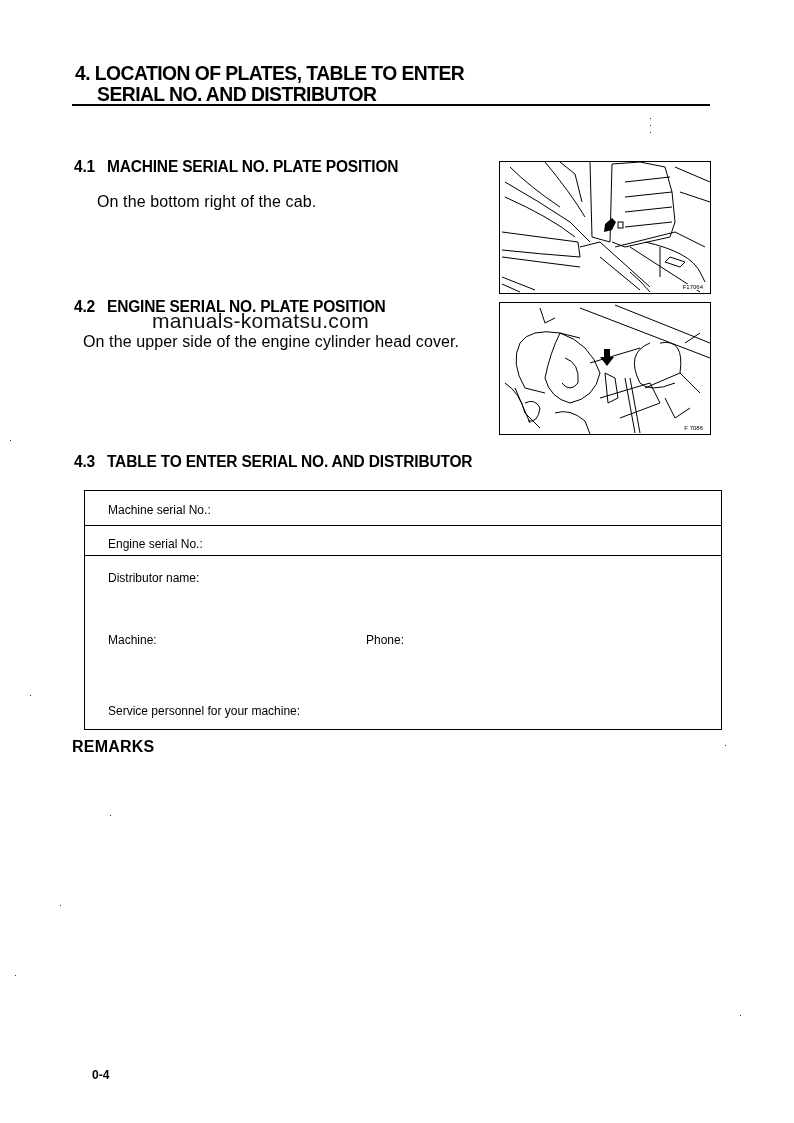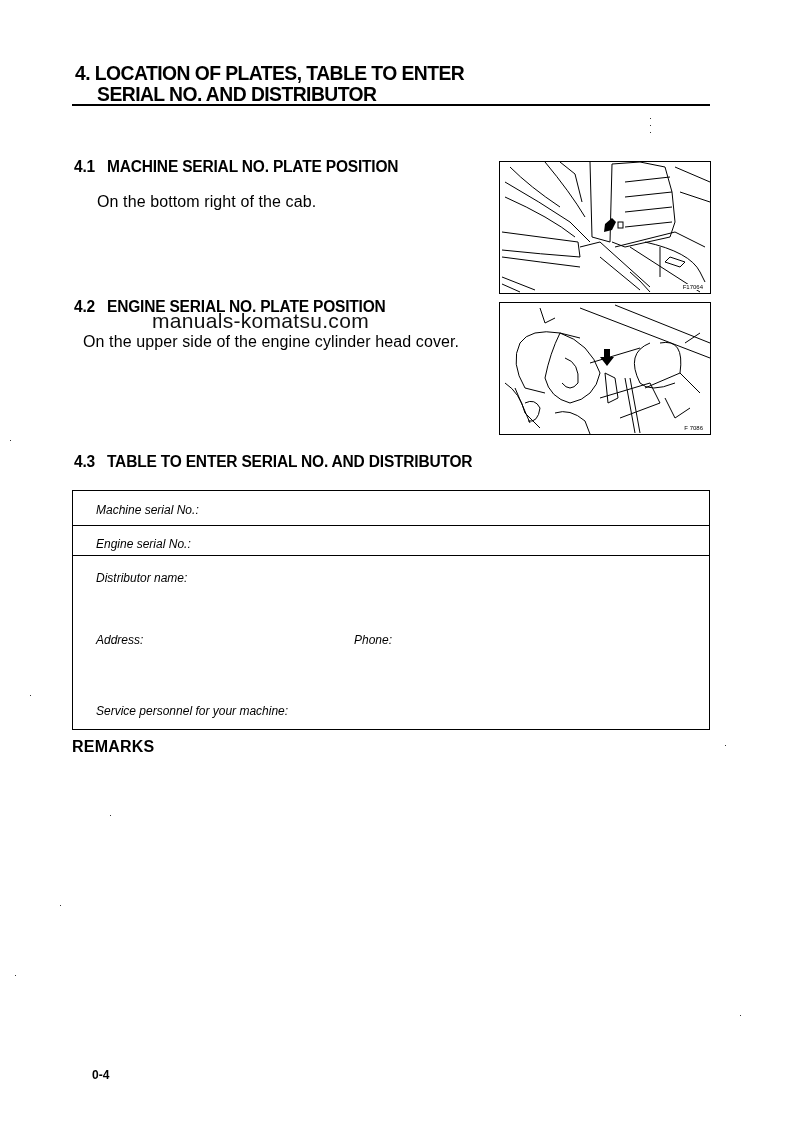--- a/index.html
+++ b/index.html
@@ -84,26 +84,25 @@
       top: 309px;
       font-family: Liberation Sans, sans-serif;
       font-size: 21px;
       color: #111;
       letter-spacing: 0.3px;
       white-space: nowrap;
     }
 
     
     .entry-table {
-      left: 72px;
+      left: 84px;
       top: 490px;
       width: 636px;
       height: 238px;
       border: 1px solid #000;
-      font-style: italic;
     }
     .row-line {
       position: absolute;
       left: 0;
       width: 100%;
       height: 1px;
       background: #000;
     }
     .field-label {
       position: absolute;
@@ -231,21 +230,21 @@
   </div>
   <div class="field-label" style="left:23px; top:46px;">
     <span>Engine serial No.:</span>
     <span></span>
   </div>
   <div class="field-label" style="left:23px; top:80px;">
     <span>Distributor name:</span>
     <span></span>
   </div>
   <div class="field-label" style="left:23px; top:142px;">
-    <span>Address:</span>
+    <span>Machine:</span>
     <span></span>
   </div>
   <div class="field-label" style="left:281px; top:142px;">
     <span>Phone:</span>
     <span></span>
   </div>
   <div class="field-label" style="left:23px; top:205px;margin-top:8px;">
     <span>Service personnel for your machine:</span>
     <span></span>
   </div>

